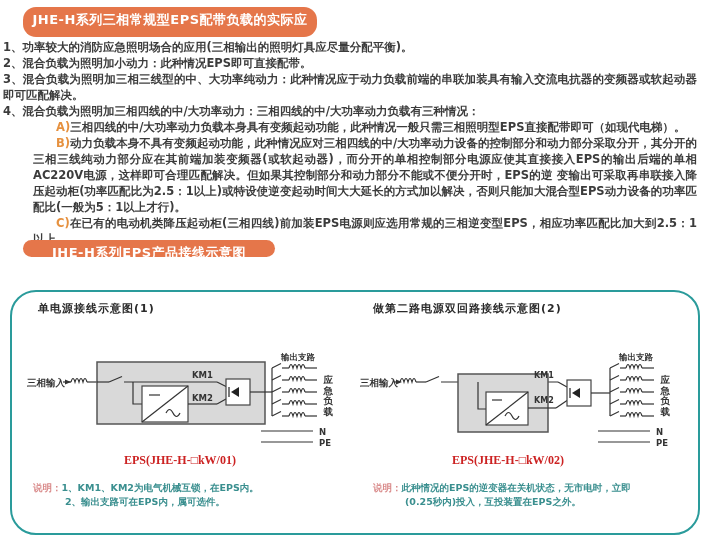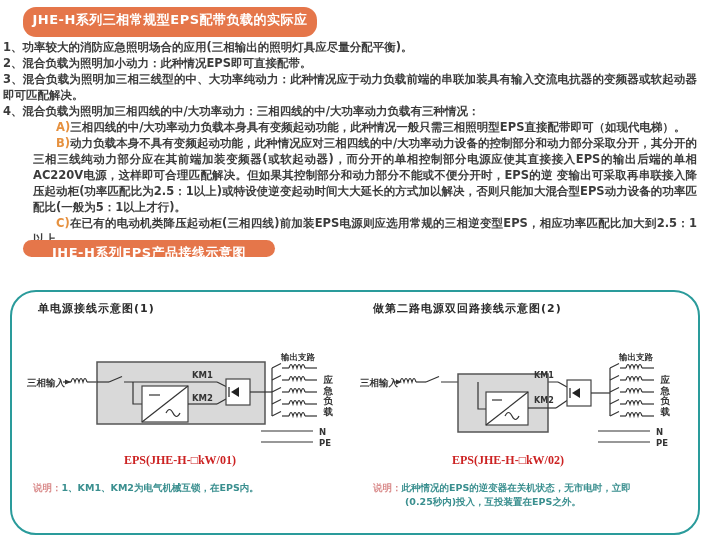--- a/index.html
+++ b/index.html
@@ -178,17 +178,18 @@
   <text x="176" y="51" font-size="8">KM2</text>
   <text x="261" y="8" font-size="8.5">输出支路</text>
   <text x="298" y="82.5" font-size="8.5">N</text>
   <text x="298" y="93.5" font-size="8.5">PE</text>
   <text x="150" y="112" font-size="12" class="cap" text-anchor="middle">EPS(JHE-H-□kW/02)</text>
 </svg>
 <div class="vlabel" style="left:658px;top:375px;">应急负载</div>
 
 <div class="note" style="left:33px;top:481px;">
   <div><span class="nlabel">说明：</span><span>1、KM1、KM2为电气机械互锁，在EPS内。</span></div>
+  <div class="cont">2、输出支路可在EPS内，属可选件。</div>
 </div>
 <div class="note" style="left:346px;top:481px;margin-left:27px;">
   <div><span class="nlabel">说明：</span><span>此种情况的EPS的逆变器在关机状态，无市电时，立即</span></div>
   <div class="cont">(0.25秒内)投入，互投装置在EPS之外。</div>
 </div>
 
 </body></html>

